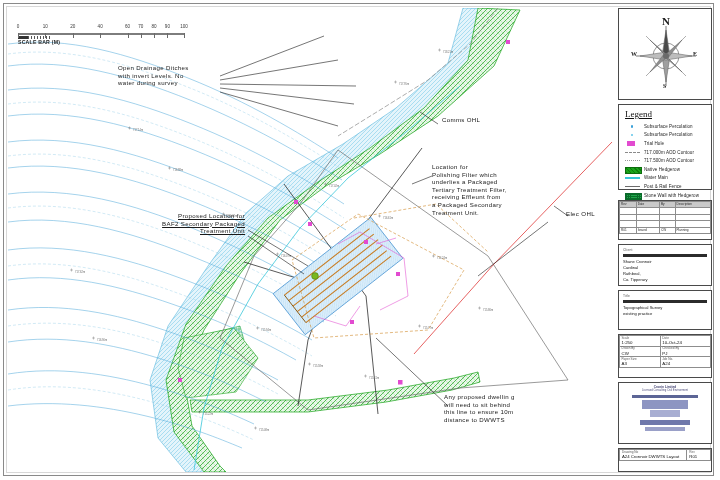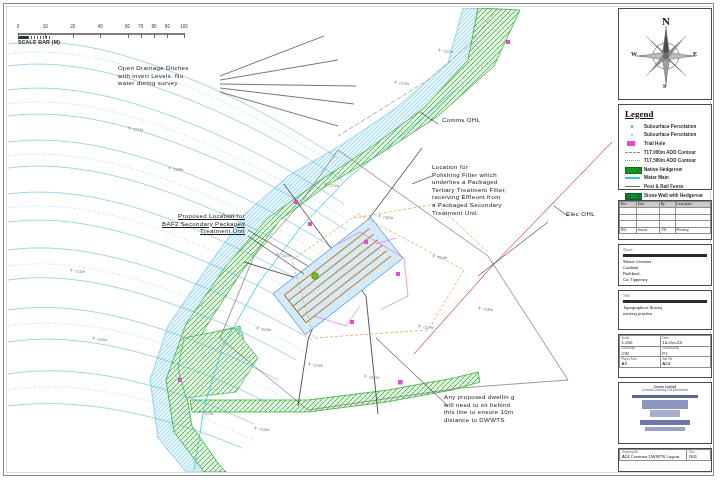--- a/index.html
+++ b/index.html
@@ -32,21 +32,21 @@
 
   
   #rightpanel{position:absolute;left:618px;top:8px;width:94px;height:464px;}
   .rp-box{position:absolute;left:0;width:94px;box-sizing:border-box;background:#fff;border:1px solid #4a4a4a;}
 
   
   #compass{top:0;height:92px;}
   .cmp-letter{position:absolute;font-family:"Liberation Serif",serif;font-weight:bold;color:#1a1a1a;}
 
   
-  #legend{top:96px;height:86px;padding:4px 4px 2px 5px;font-weight:bold;}
+  #legend{top:96px;height:86px;padding:4px 4px 2px 5px;}
   #legend-title{font-family:"Liberation Serif",serif;font-size:9px;color:#111;text-decoration:underline;margin:0 0 3px 1px;}
   .lg-row{display:flex;align-items:center;height:8.6px;}
   .lg-sym{width:17px;min-width:17px;height:8px;position:relative;margin-right:3px;}
   .lg-txt{font-size:4.5px;color:#1d1d1d;font-family:"Liberation Sans",sans-serif;letter-spacing:.1px;white-space:nowrap;}
 
   .sym-dot{position:absolute;left:7px;top:3px;width:2.4px;height:2.4px;background:#3aa0d8;border-radius:50%;}
   .sym-dot2{position:absolute;left:7px;top:3px;width:2.4px;height:2.4px;background:#5fc4e8;border-radius:50%;}
   .sym-th{position:absolute;left:3px;top:2px;width:8px;height:4.4px;background:#e24bd0;}
   .sym-dash{position:absolute;left:1px;top:3.6px;width:15px;height:0;border-top:1px dashed #8a8a8a;}
   .sym-dash2{position:absolute;left:1px;top:3.6px;width:15px;height:0;border-top:1px dotted #9a9a9a;}

